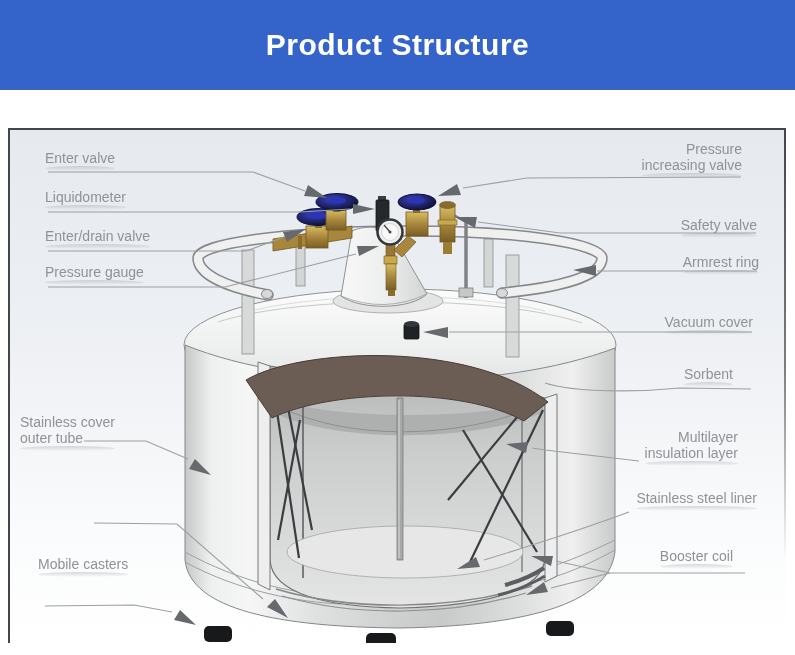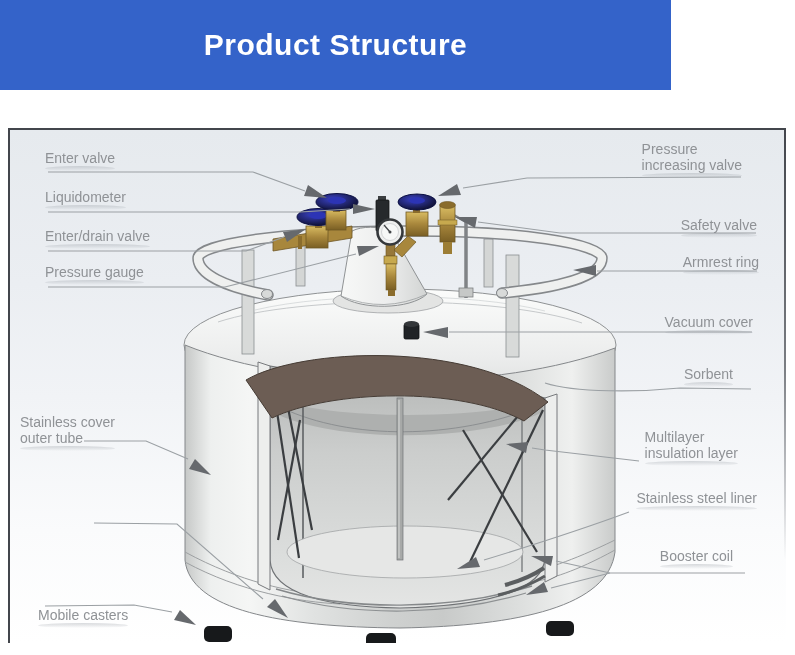--- a/index.html
+++ b/index.html
@@ -1,31 +1,31 @@
 <!DOCTYPE html>
 <html><head>
 <meta charset="utf-8">
 <style>
   html,body{margin:0;padding:0;background:#ffffff;}
   .screen{position:relative;width:795px;height:655px;background:#ffffff;overflow:hidden;
           font-family:"Liberation Sans",sans-serif;}
-  .banner{position:absolute;left:0;top:0;width:671px;height:90px;background:#3463c9;
+  .banner{position:absolute;left:0;top:0;width:795px;height:90px;background:#3463c9;
           display:flex;align-items:center;justify-content:center;}
   .banner-title{color:#ffffff;font-size:30px;font-weight:600;letter-spacing:.5px;}
   .panel{position:absolute;left:8px;top:128px;width:776px;height:513px;
          border-top:2px solid #43464c;border-left:2px solid #43464c;
          background:linear-gradient(180deg,#e6eaee 0%,#ebeef2 30%,#f1f3f6 52%,#fafbfc 78%,#ffffff 100%);}
   .panel-right-border{position:absolute;right:0;top:0;width:2px;height:430px;
          background:linear-gradient(180deg,#43464c 0%,#7a7d82 55%,rgba(122,125,130,0) 100%);}
   .diagram-svg{position:absolute;left:0;top:0;width:776px;height:513px;}
   .label{position:absolute;font-size:14px;line-height:16px;color:#8f9296;white-space:pre-line;z-index:5;}
   .label::after{content:"";display:block;height:5px;margin-top:0px;border-radius:50%;
          background:linear-gradient(to bottom,rgba(150,156,163,.38),rgba(255,255,255,0));}
   .label.right{text-align:right;}
-  .label.center{text-align:left;}
+  .label.center{text-align:right;}
 </style>
 </head>
 <body>
 
 <div class="screen">
 
   <div class="banner">
     <div class="banner-title">Product Structure</div>
   </div>
 
@@ -255,21 +255,21 @@
       </g>
     </svg>
   </div>
 
   <div class="label" style="left:45px;top:150px">Enter valve</div>
   <div class="label" style="left:45px;top:189px">Liquidometer</div>
   <div class="label" style="left:45px;top:228px">Enter/drain valve</div>
   <div class="label" style="left:45px;top:264px">Pressure gauge</div>
   <div class="label" style="left:20px;top:414px">Stainless cover
 outer tube</div>
-  <div class="label" style="left:38px;top:607px">Mobile casters</div>
+  <div class="label" style="left:38px;top:556px">Mobile casters</div>
 
   <div class="label center" style="right:53px;top:141px">Pressure
 increasing valve</div>
   <div class="label right" style="right:38px;top:217px">Safety valve</div>
   <div class="label right" style="right:36px;top:254px">Armrest ring</div>
   <div class="label right" style="right:42px;top:314px">Vacuum cover</div>
   <div class="label right" style="right:62px;top:366px">Sorbent</div>
   <div class="label center" style="right:57px;top:429px">Multilayer
 insulation layer</div>
   <div class="label right" style="right:38px;top:490px">Stainless steel liner</div>

